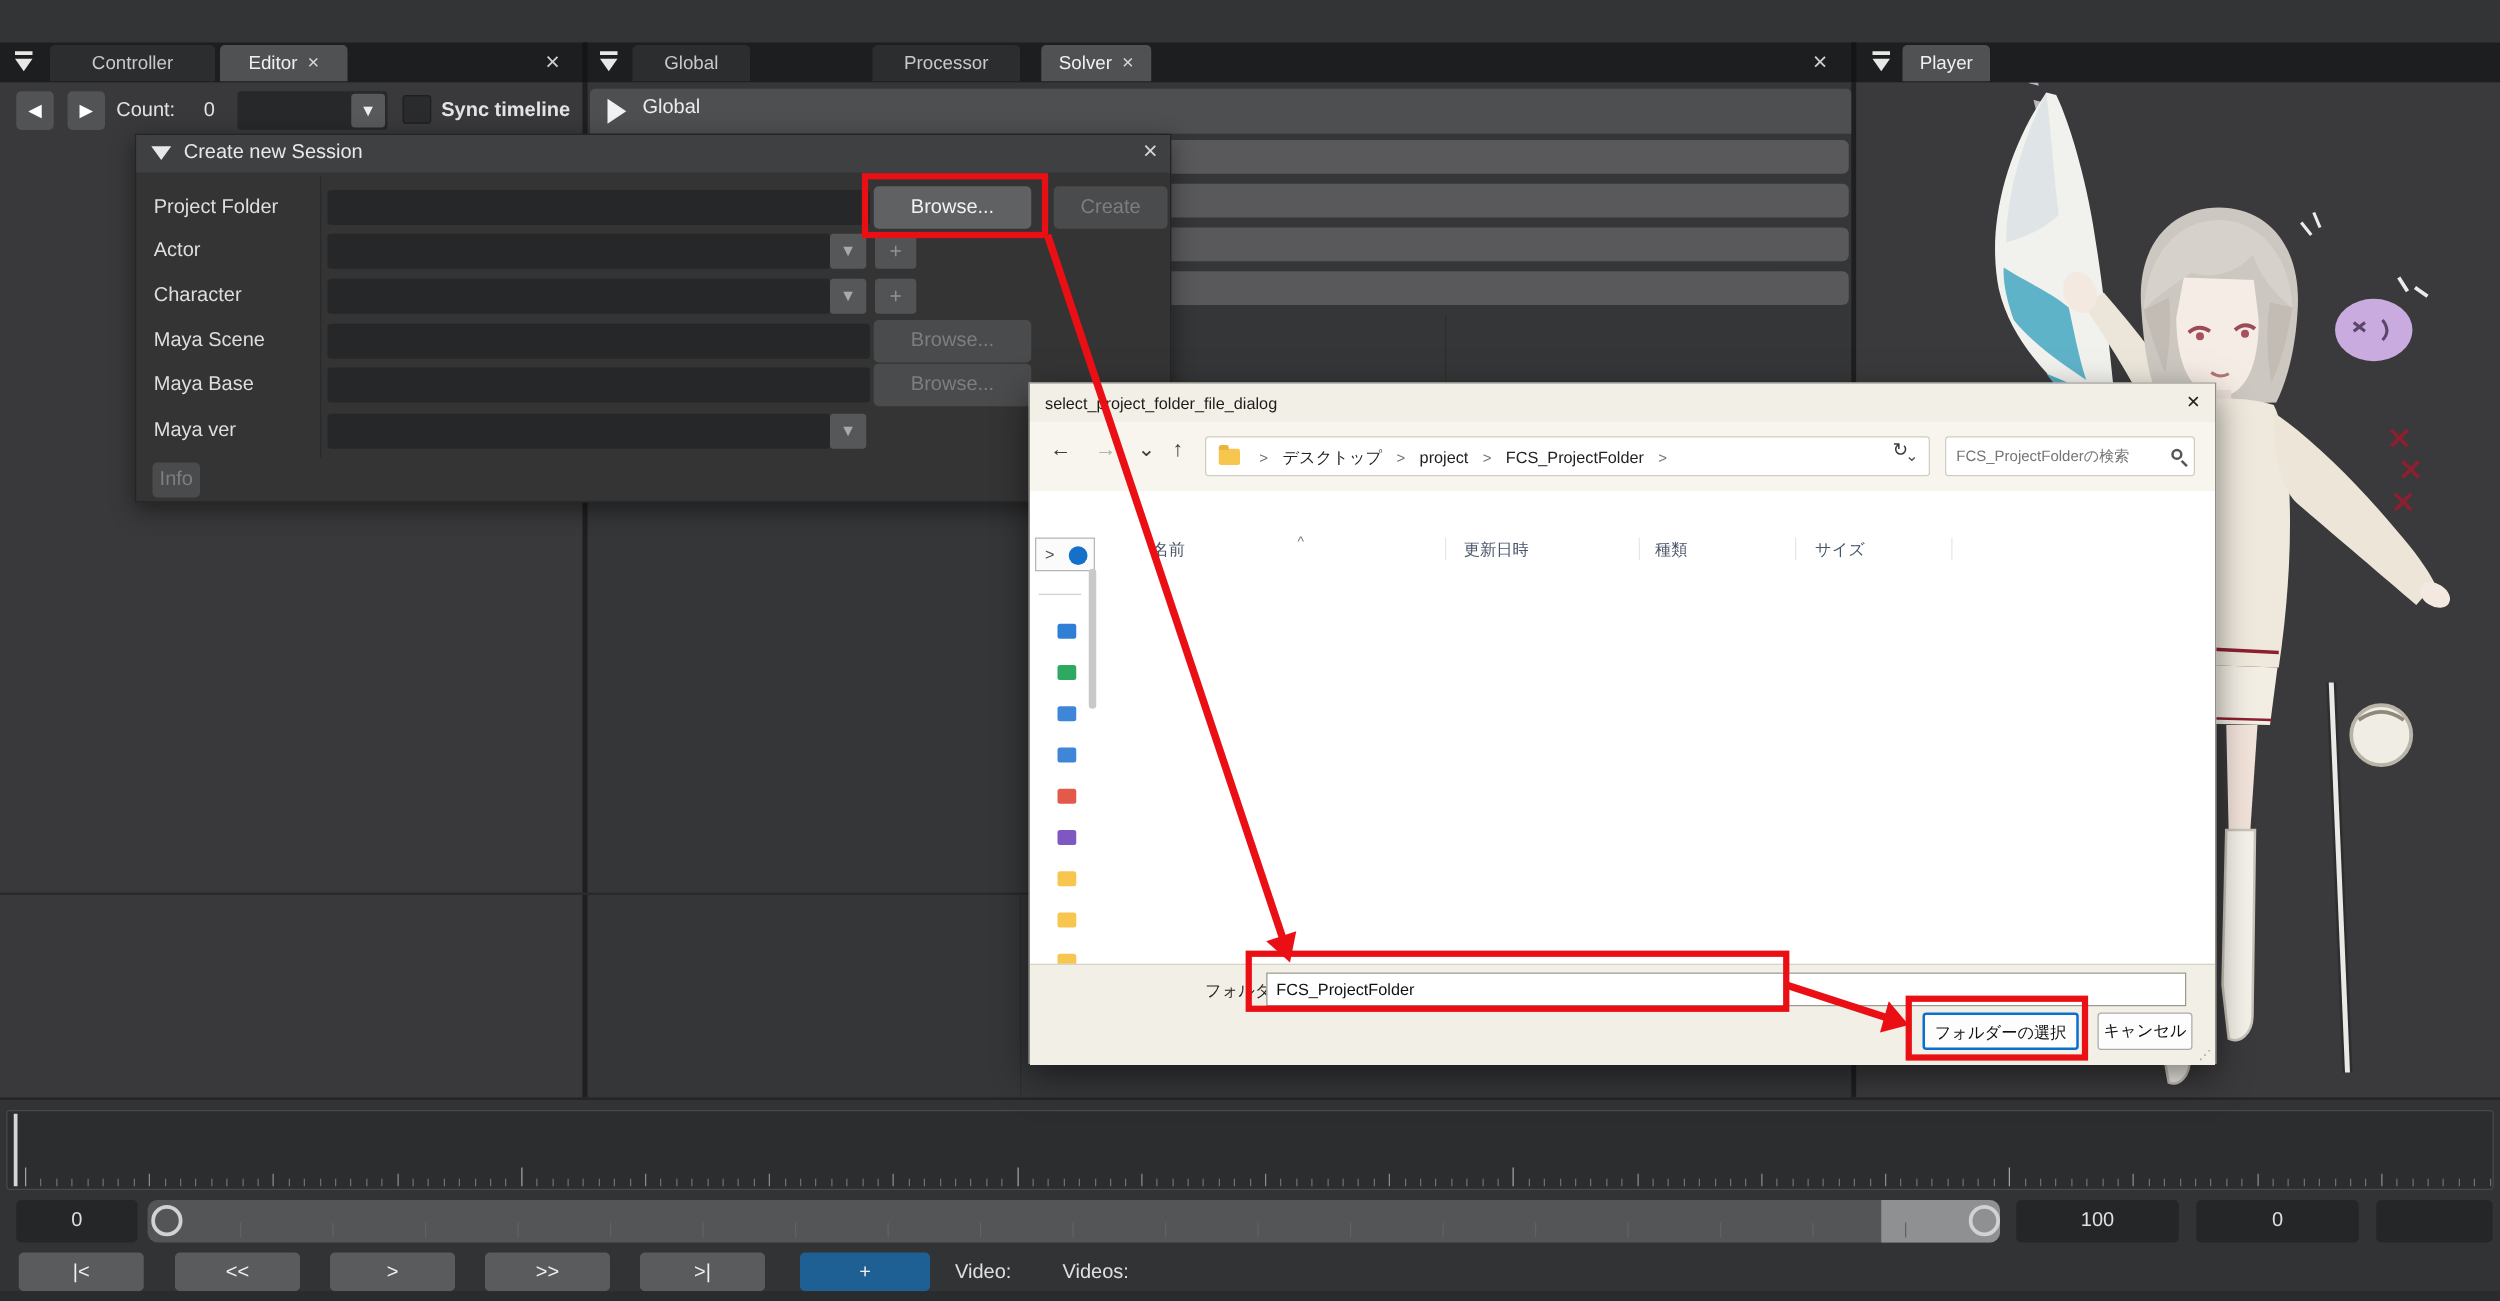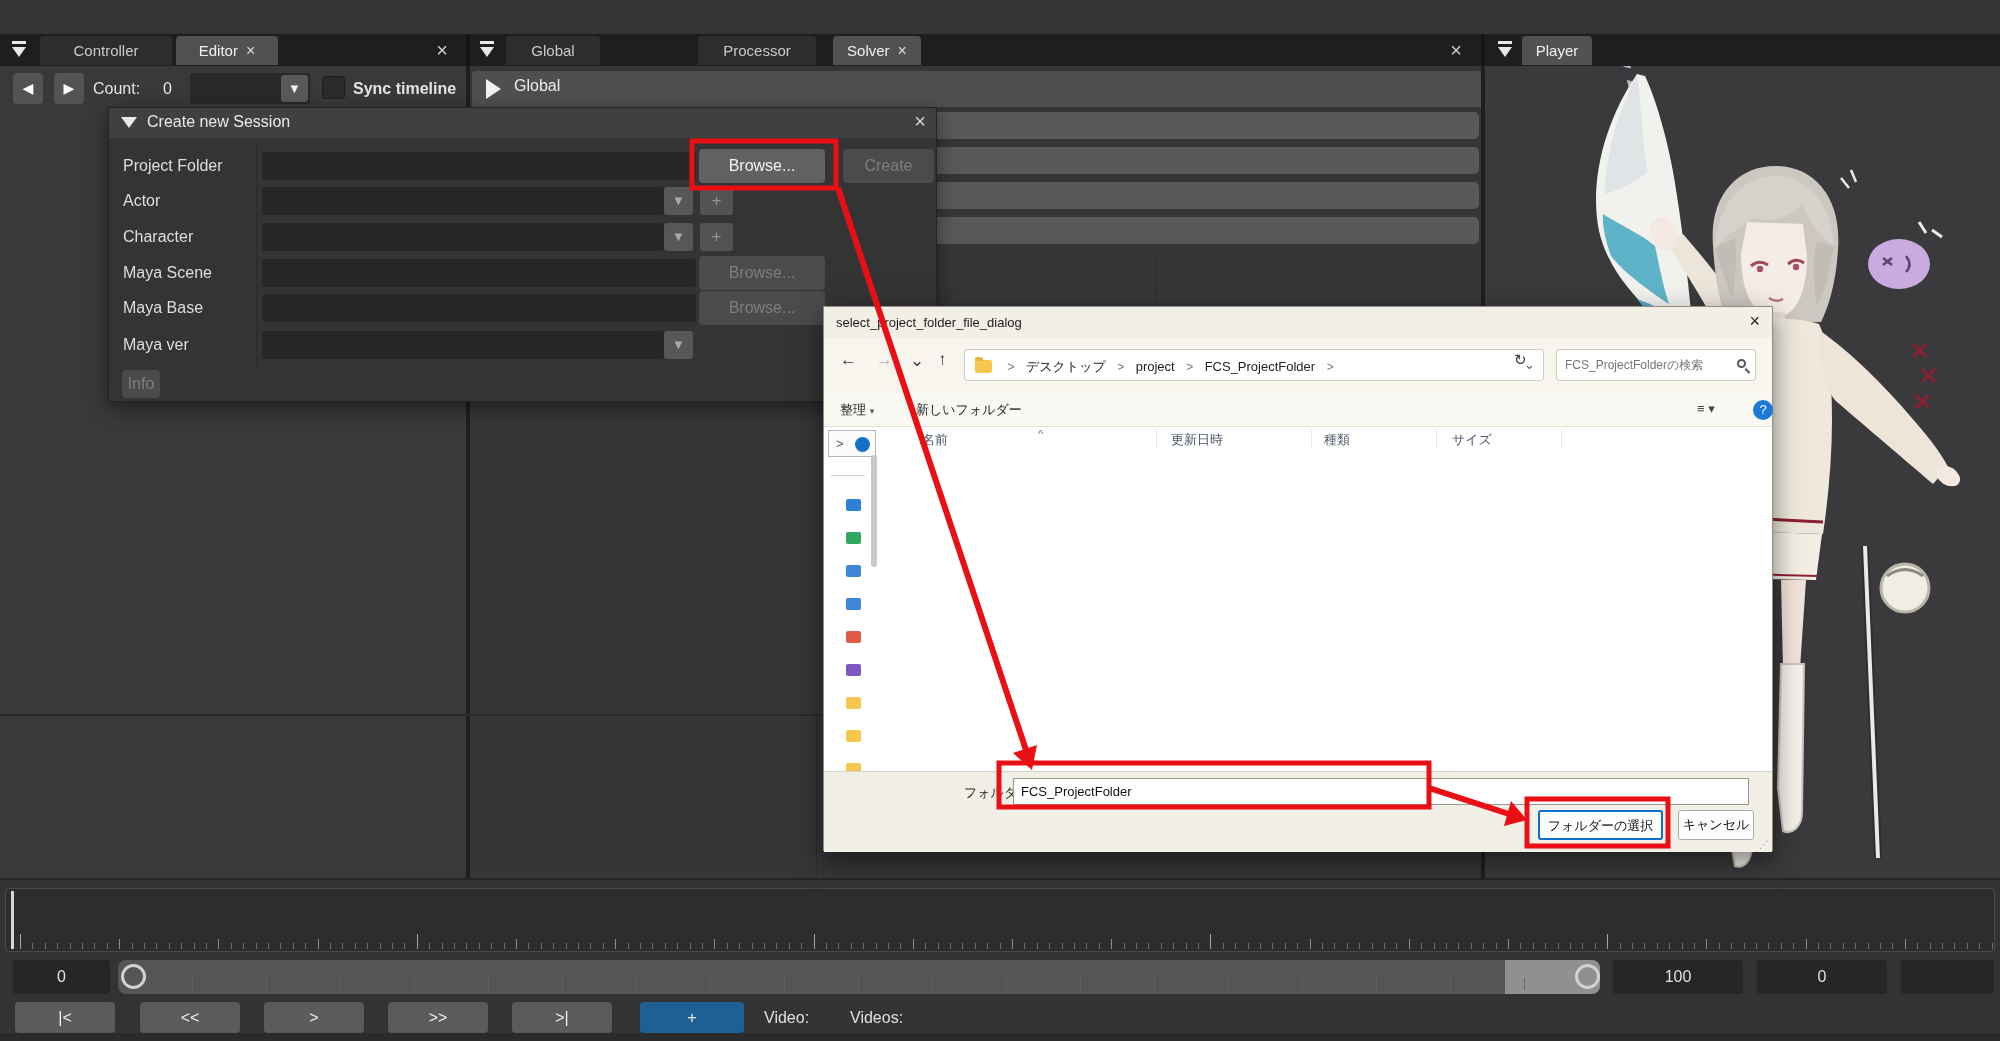--- a/index.html
+++ b/index.html
@@ -332,26 +332,20 @@
           <span class="crumb-seg">FCS_ProjectFolder</span>
           <span class="crumb-sep">&gt;</span>
         </div>
         <span class="tail">⌄</span>
       </div>
       <span class="abs fd-navglyph" style="left:690px;top:13px;font-size:15px;">↻</span>
       <div id="fd-search">
         <input placeholder="FCS_ProjectFolderの検索" style="">
         <span class="mag"></span>
       </div>
-    </div>
-    <div id="fd-toolbar">
-      <span class="abs fd-tbtxt" style="left:16px;"><span>整理</span> <span style="font-size:9px;color:#555;">▾</span></span>
-      <span class="abs fd-tbtxt" style="left:92px;">新しいフォルダー</span>
-      <span class="abs fd-tbtxt" style="left:873px;color:#444;">≡ ▾</span>
-      <div class="abs" id="fd-help" style="left:929px;">?</div>
     </div>
     <div id="fd-main">
       <div id="fd-sidebar">
         <div id="fd-side-sel">
           <span class="gt">&gt;</span>
           <span class="cloud"></span>
         </div>
         <div id="fd-side-div"></div>
         <div>
             <div class="sbicon" style="top: 72px; background: rgb(47, 127, 214);"></div>

